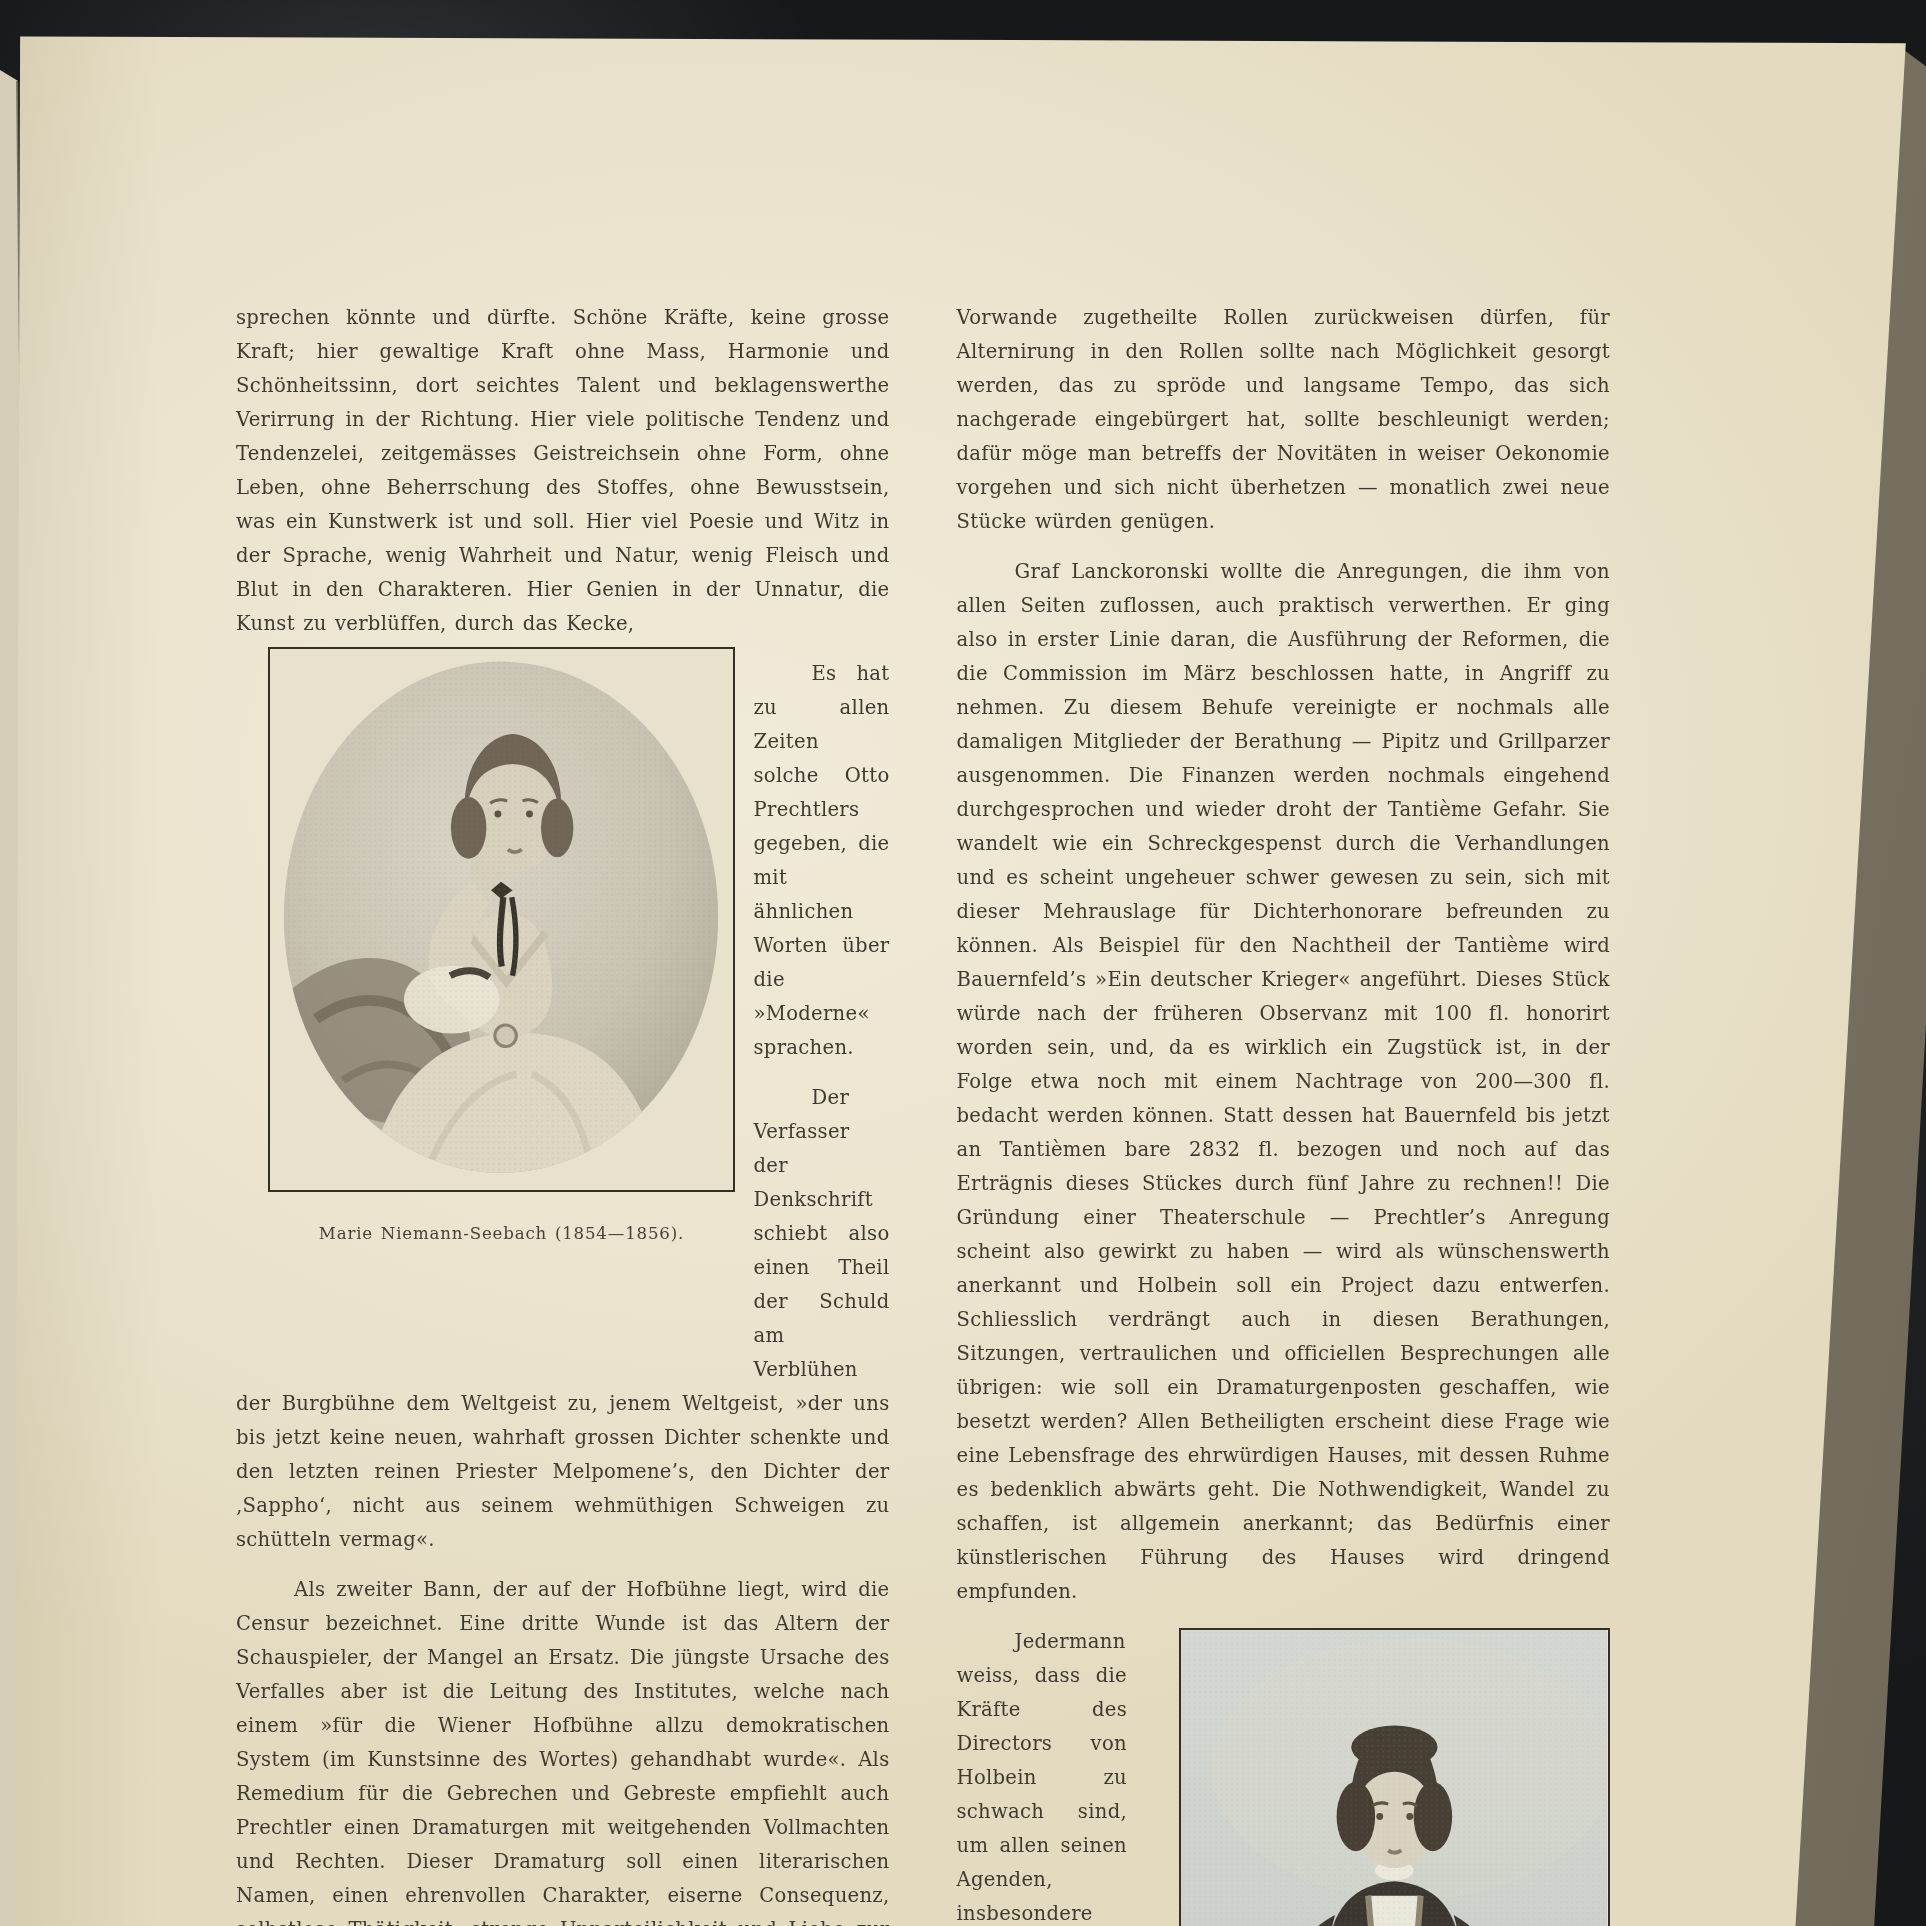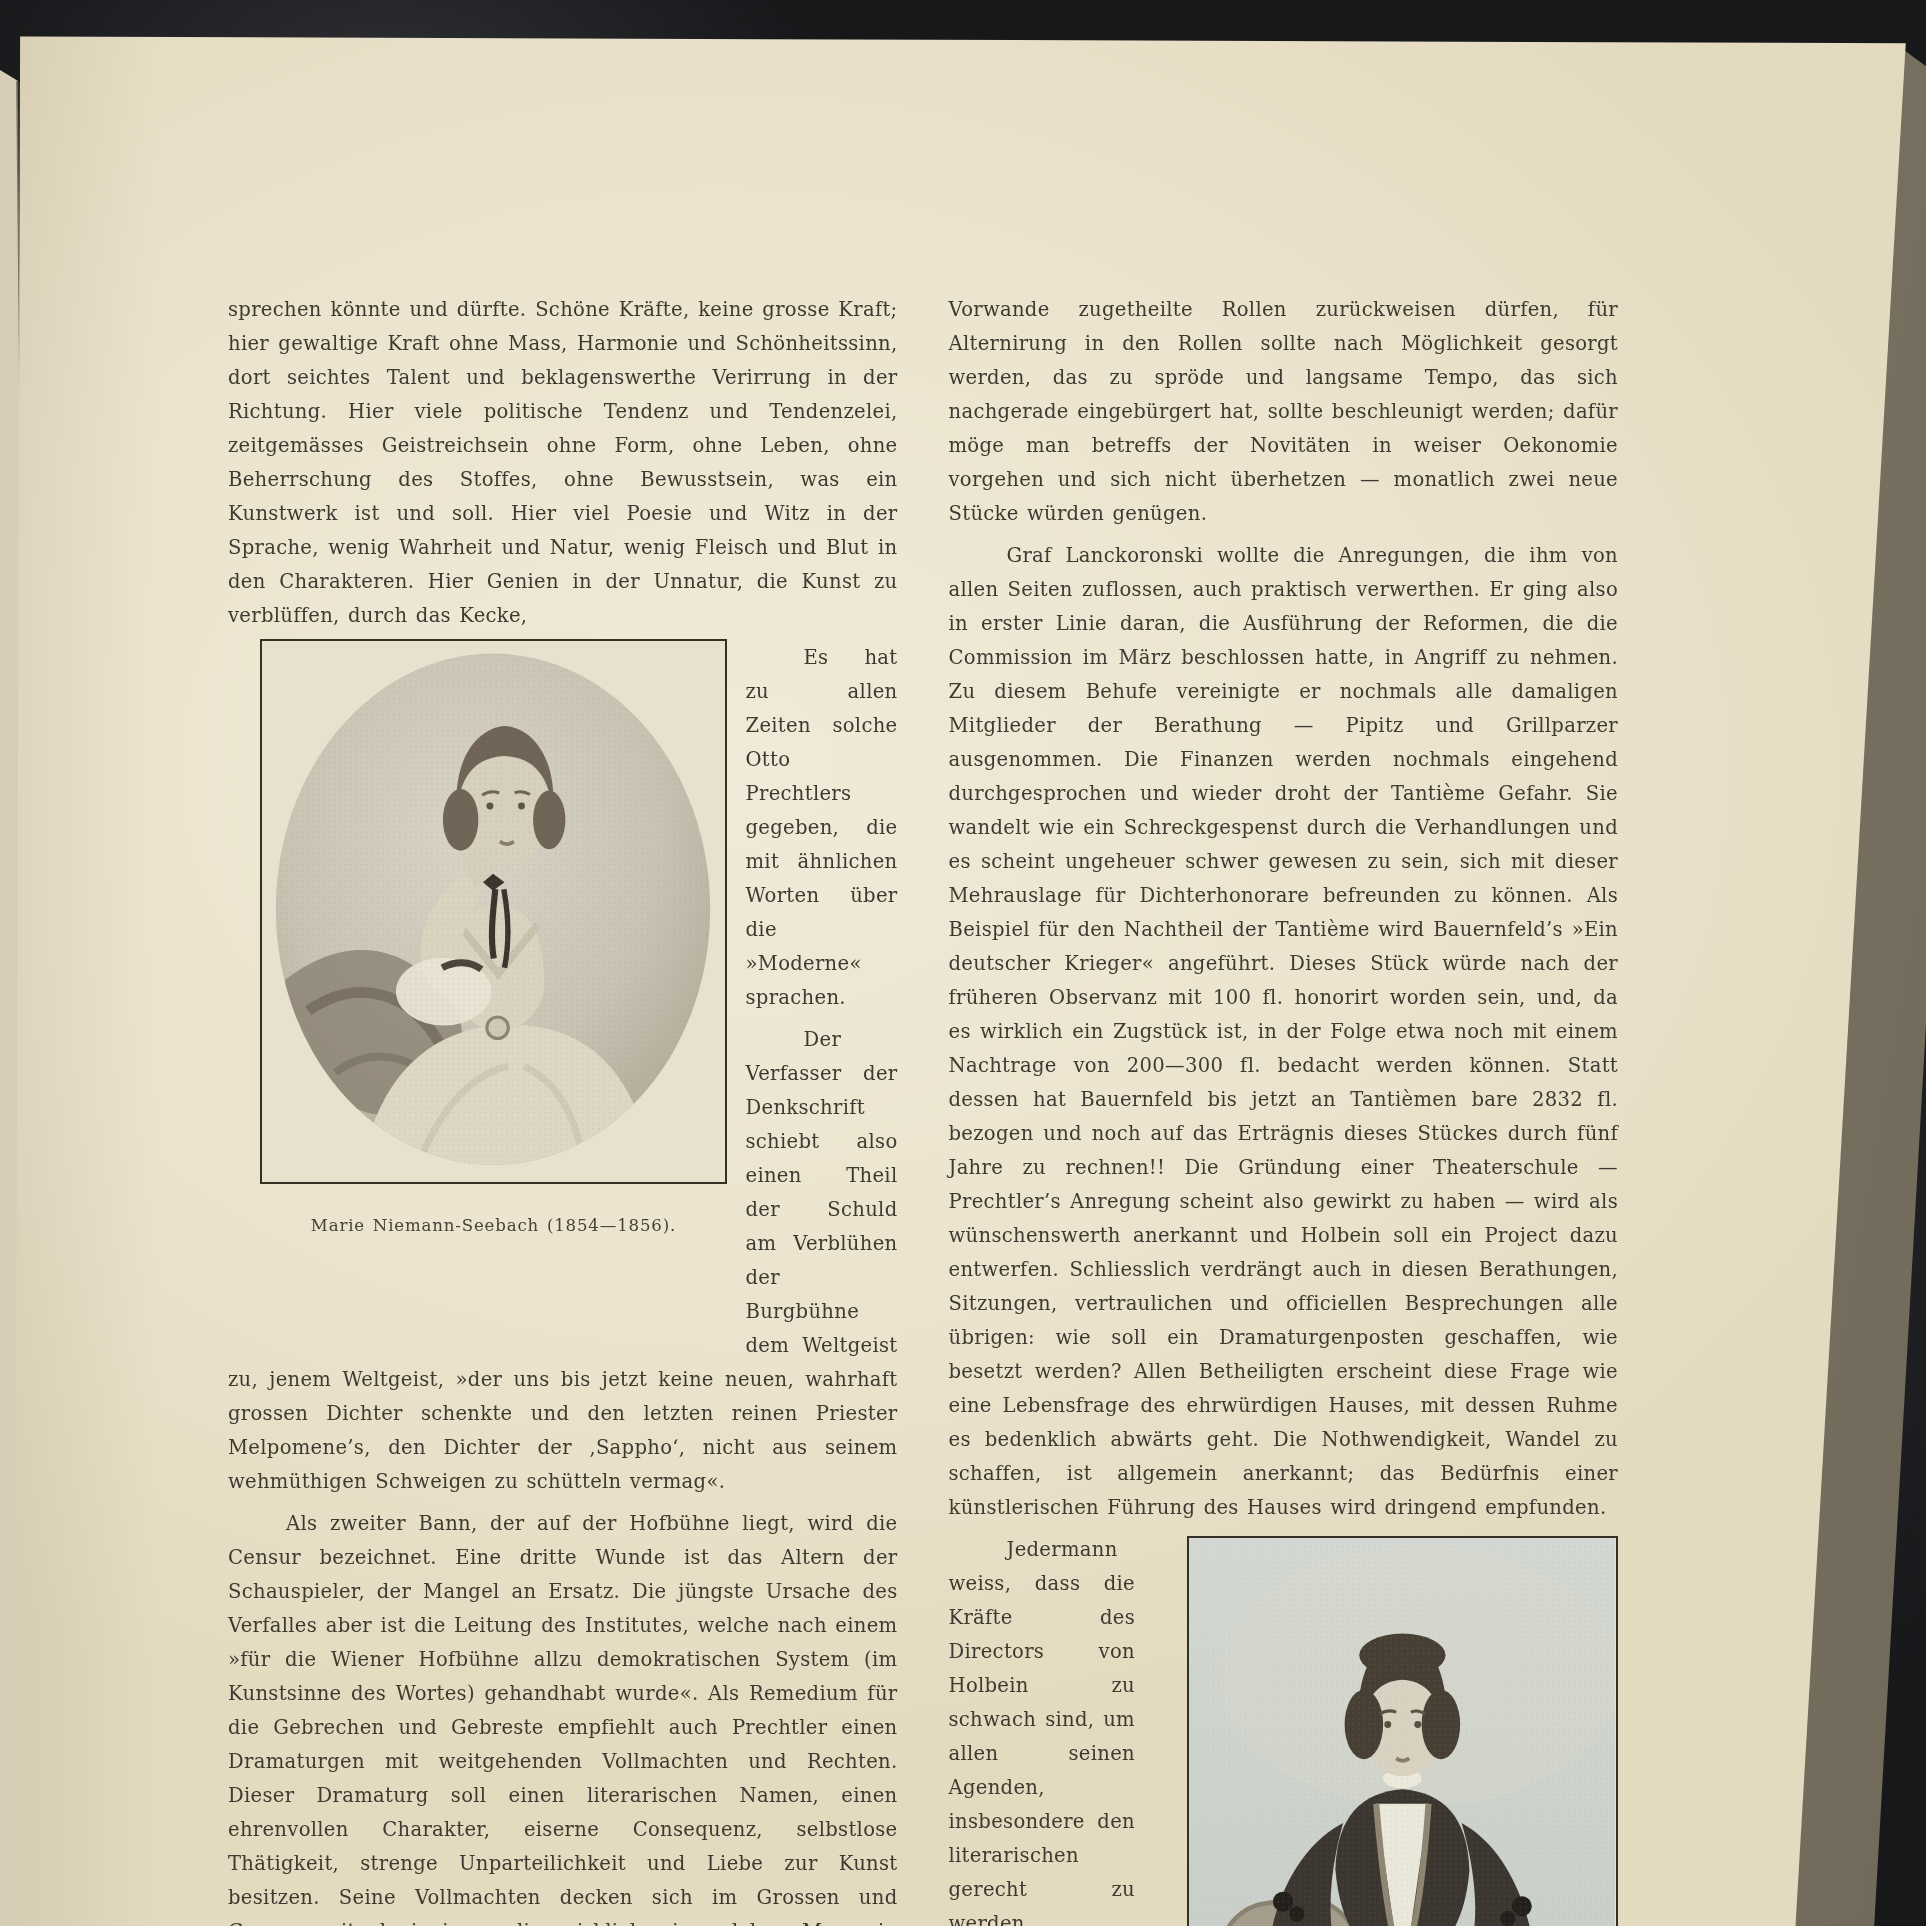--- a/index.html
+++ b/index.html
@@ -45,21 +45,21 @@
       linear-gradient(to top, rgba(118,102,70,.10), rgba(118,102,70,0) 5%),
       radial-gradient(1310px 1002px at 36% 28%, #f0ead8, #ebe3cd 58%, #e3dabf 100%);
   }
   .content{
     position:absolute;left:220px;top:285px;width:1406px;
     color:#3f3a31;
   }
   .cols{display:flex;gap:35px;}
   .col{width:686px;text-align:justify;}
   .col p{
-    margin:8px;font-size:19.6px;line-height:34px;
+    margin:16px;font-size:19.6px;line-height:34px;
     word-spacing:.09em;letter-spacing:.015em;
   }
   .col p.indent{text-indent:58px;}
   
   .figure{display:block;padding-left:32px;}
   .fig-left{float:left;width:467px;margin:6.2px 18.5px 0 0;padding-bottom:119px;text-align:center;}
   .fig-right{float:right;width:431px;margin:3.1px 0 0 20px;padding-bottom:25px;text-align:center;}
   .plate{display:block;border:2.3px solid #343026;background:#e9e2cf;line-height:0;}
   .plate svg{display:block;}
   .fig-caption{

